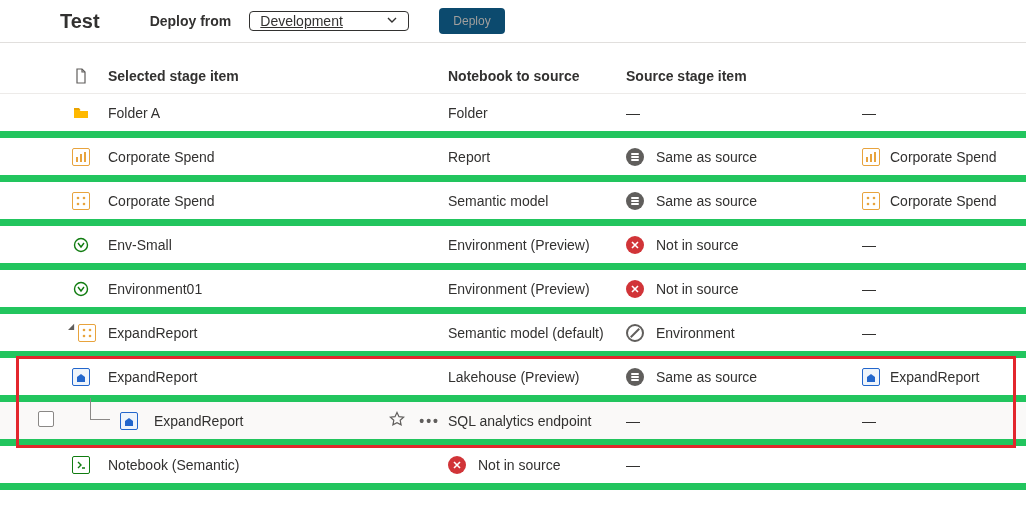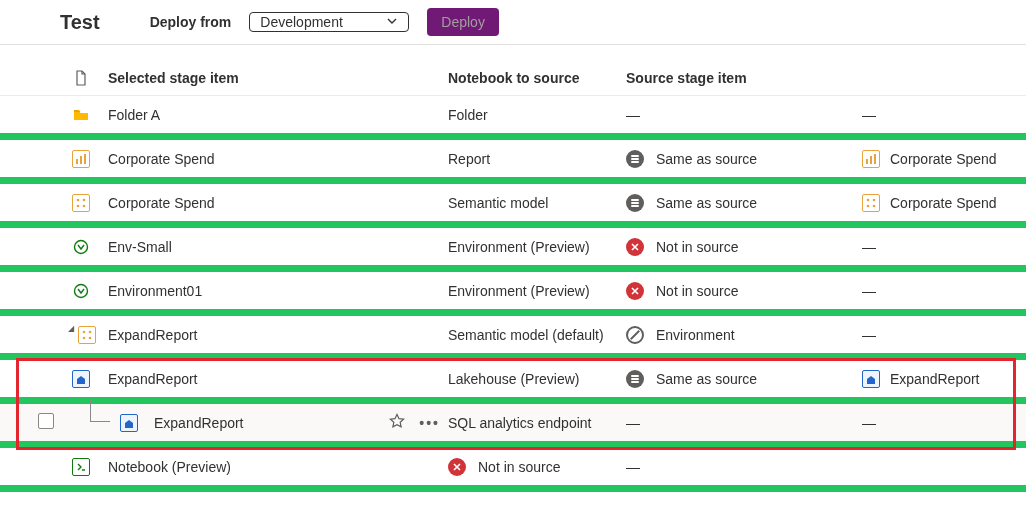--- a/index.html
+++ b/index.html
@@ -31,32 +31,34 @@
   .select-box {
     display: inline-flex;
     align-items: center;
     justify-content: space-between;
     border: 1px solid #323130;
     border-radius: 4px;
     padding: 1px 10px;
     min-width: 160px;
     cursor: pointer;
     background: #fff;
+    text-decoration: underline;
   }
   .select-box .chev {
     margin-left: 24px;
   }
   .deploy-btn {
     border: none;
-    background: #701a75;
+    background: #0c4a6e;
     color: #a19f9d;
     padding: 6px 14px;
     border-radius: 4px;
-    font-size: 14px;
+    font-size: 12px;
     cursor: default;
+    margin-left: 12px;
   }
 
   .table { width: 100%; }
   .thead-row, .row {
     display: grid;
     grid-template-columns: 72px 36px 340px 178px 236px 164px;
     align-items: center;
     border-bottom: 7px solid #22c55e;
     min-height: 44px;
   }
@@ -380,21 +382,21 @@
         </div>
         <div class="row">
           <div class="col-check"></div>
           <div class="col-icon">
             <span class="ico-box" style="border-color:#107c10;color:#107c10">
               <svg viewBox="0 0 12 12" width="12" height="12">
                 <path d="M3 3l3 3-3 3M7 9h3" fill="none" stroke="#107c10" stroke-width="1.4"></path>
               </svg>
             </span>
           </div>
-          <div class="col-type">Notebook (Preview)</div>
+          <div class="col-type">Notebook (Semantic)</div>
           <div class="col-compare">
             <span class="badge badge-notin">
               <svg viewBox="0 0 10 10">
                 <path d="M2 2l6 6M8 2l-6 6" stroke="#fff" stroke-width="1.6"></path>
               </svg>
             </span>
             <span>Not in source</span>
           </div>
           <div class="col-source">
             <span class="dash">—</span>

